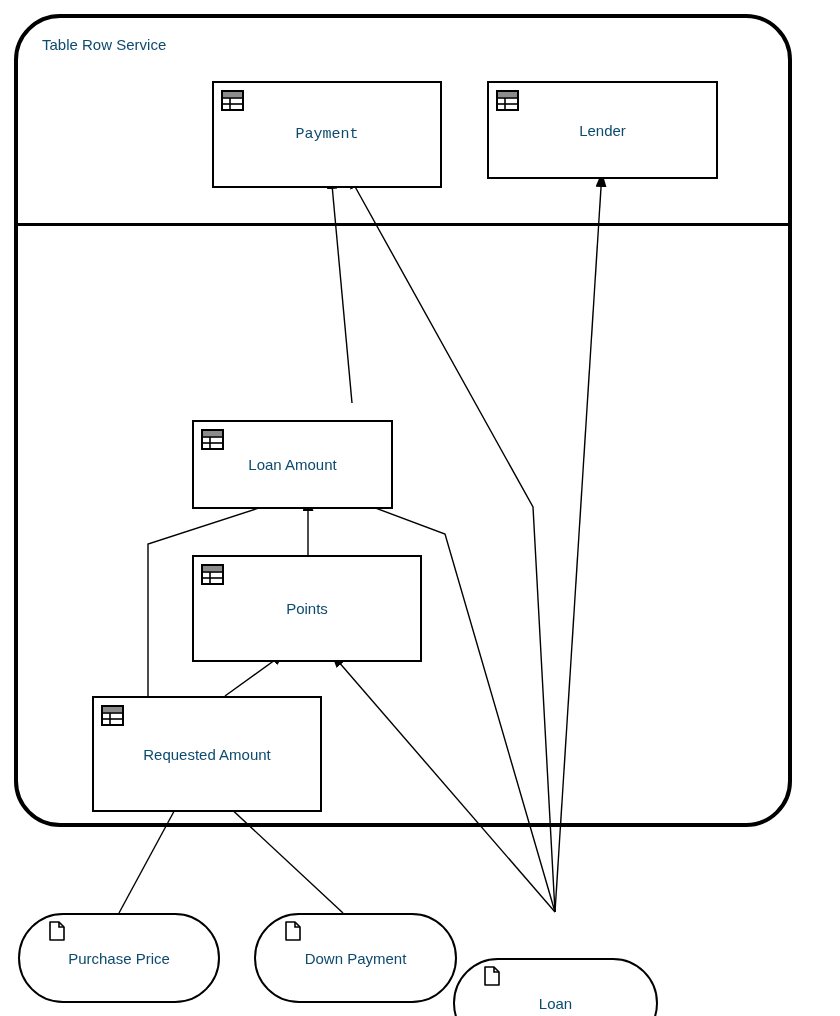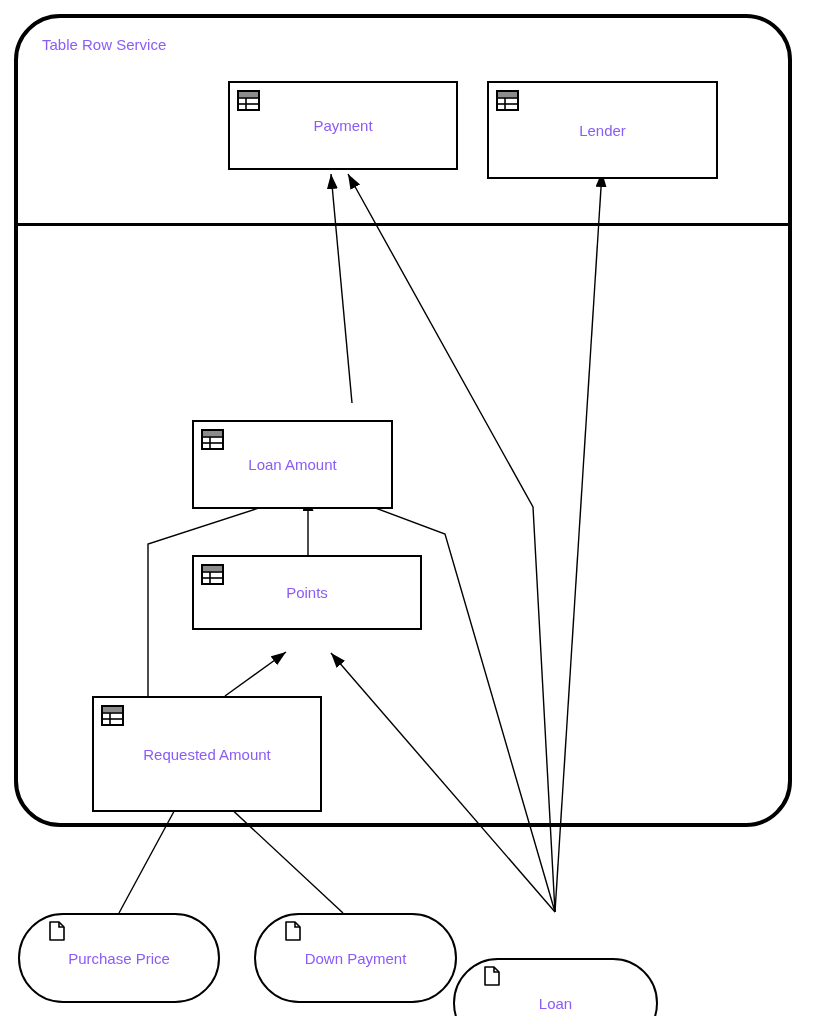--- a/index.html
+++ b/index.html
@@ -2,21 +2,21 @@
 <html><head>
 <meta charset="utf-8">
 <style>
   html, body { margin: 0; padding: 0; background: #fff; }
   .canvas {
     position: relative;
     width: 840px;
     height: 1016px;
     background: #ffffff;
     font-family: "Liberation Sans", sans-serif;
-    color: #8b5cf6;
+    color: #0c4a6e;
     overflow: hidden;
   }
   .container-box {
     position: absolute;
     left: 14px; top: 14px;
     width: 778px; height: 813px;
     box-sizing: border-box;
     border: 4px solid #000;
     border-radius: 46px;
     background: transparent;
@@ -84,21 +84,21 @@
     <path class="edge" d="M555,912 L602,172" marker-end="url(#arrow)"></path>
     <path class="edge" d="M308,555 L308,496" marker-end="url(#arrow)"></path>
     <path class="edge" d="M148,696 L148,544 L296,496" marker-end="url(#arrow)"></path>
     <path class="edge" d="M555,912 L445,534 L346,497" marker-end="url(#arrow)"></path>
     <path class="edge" d="M225,696 L286,652" marker-end="url(#arrow)"></path>
     <path class="edge" d="M555,912 L331,653" marker-end="url(#arrow)"></path>
     <path class="edge" d="M119,913 L185,791" marker-end="url(#arrow)"></path>
     <path class="edge" d="M343,913 L212,791" marker-end="url(#arrow)"></path>
   </svg>
 
-  <div class="node" style="left:228px; top:81px; width:230px; height:89px;">
+  <div class="node" style="left:212px; top:81px; width:230px; height:107px;font-family:Liberation Mono, monospace;">
     <span class="node-icon">
       <svg width="23" height="21" viewBox="0 0 23 21">
         <rect x="1" y="1" width="21" height="19" fill="#fff" stroke="#000" stroke-width="2"></rect>
         <rect x="2" y="2" width="19" height="5.5" fill="#8c8c8c"></rect>
         <line x1="1" y1="8" x2="22" y2="8" stroke="#000" stroke-width="1.6"></line>
         <line x1="1" y1="14" x2="22" y2="14" stroke="#000" stroke-width="1.6"></line>
         <line x1="9" y1="8" x2="9" y2="20" stroke="#000" stroke-width="1.6"></line>
       </svg>
     </span>
     <span class="node-label">Payment</span>
@@ -123,21 +123,21 @@
         <rect x="1" y="1" width="21" height="19" fill="#fff" stroke="#000" stroke-width="2"></rect>
         <rect x="2" y="2" width="19" height="5.5" fill="#8c8c8c"></rect>
         <line x1="1" y1="8" x2="22" y2="8" stroke="#000" stroke-width="1.6"></line>
         <line x1="1" y1="14" x2="22" y2="14" stroke="#000" stroke-width="1.6"></line>
         <line x1="9" y1="8" x2="9" y2="20" stroke="#000" stroke-width="1.6"></line>
       </svg>
     </span>
     <span class="node-label">Loan Amount</span>
   </div>
 
-  <div class="node" style="left:192px; top:555px; width:230px; height:75px;">
+  <div class="node" style="left:192px; top:555px; width:230px; height:107px;">
     <span class="node-icon">
       <svg width="23" height="21" viewBox="0 0 23 21">
         <rect x="1" y="1" width="21" height="19" fill="#fff" stroke="#000" stroke-width="2"></rect>
         <rect x="2" y="2" width="19" height="5.5" fill="#8c8c8c"></rect>
         <line x1="1" y1="8" x2="22" y2="8" stroke="#000" stroke-width="1.6"></line>
         <line x1="1" y1="14" x2="22" y2="14" stroke="#000" stroke-width="1.6"></line>
         <line x1="9" y1="8" x2="9" y2="20" stroke="#000" stroke-width="1.6"></line>
       </svg>
     </span>
     <span class="node-label">Points</span>

